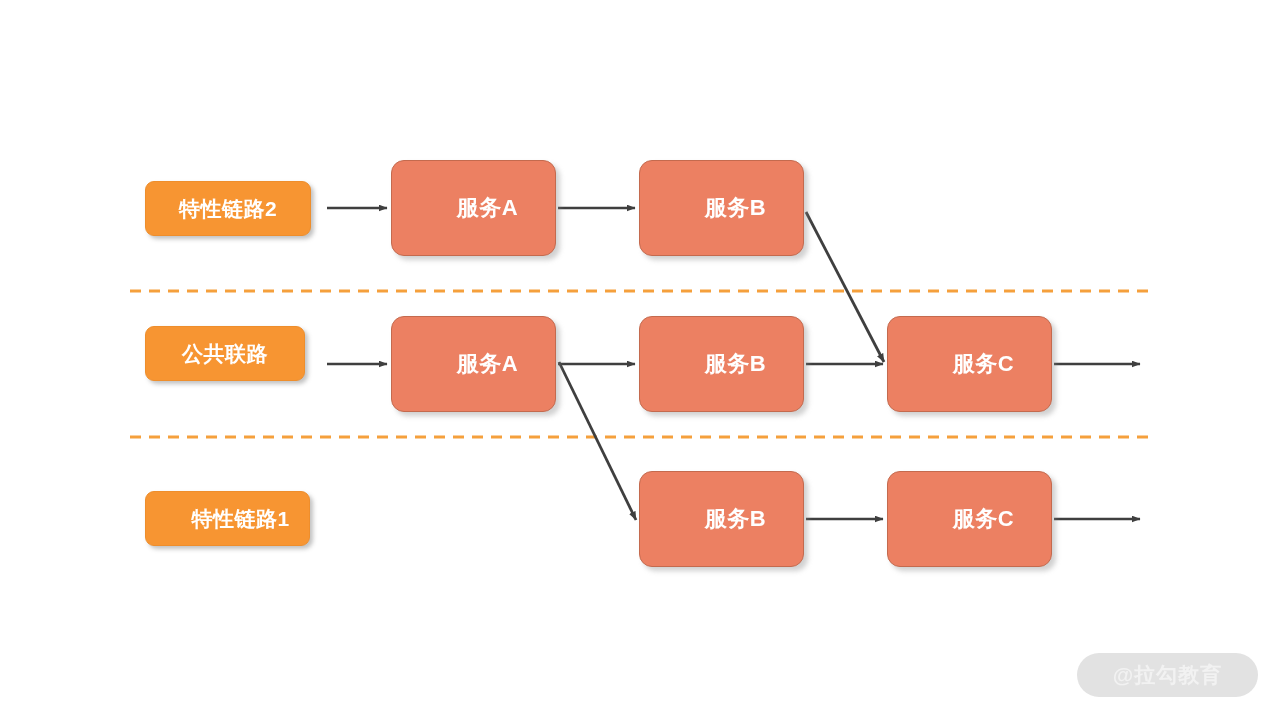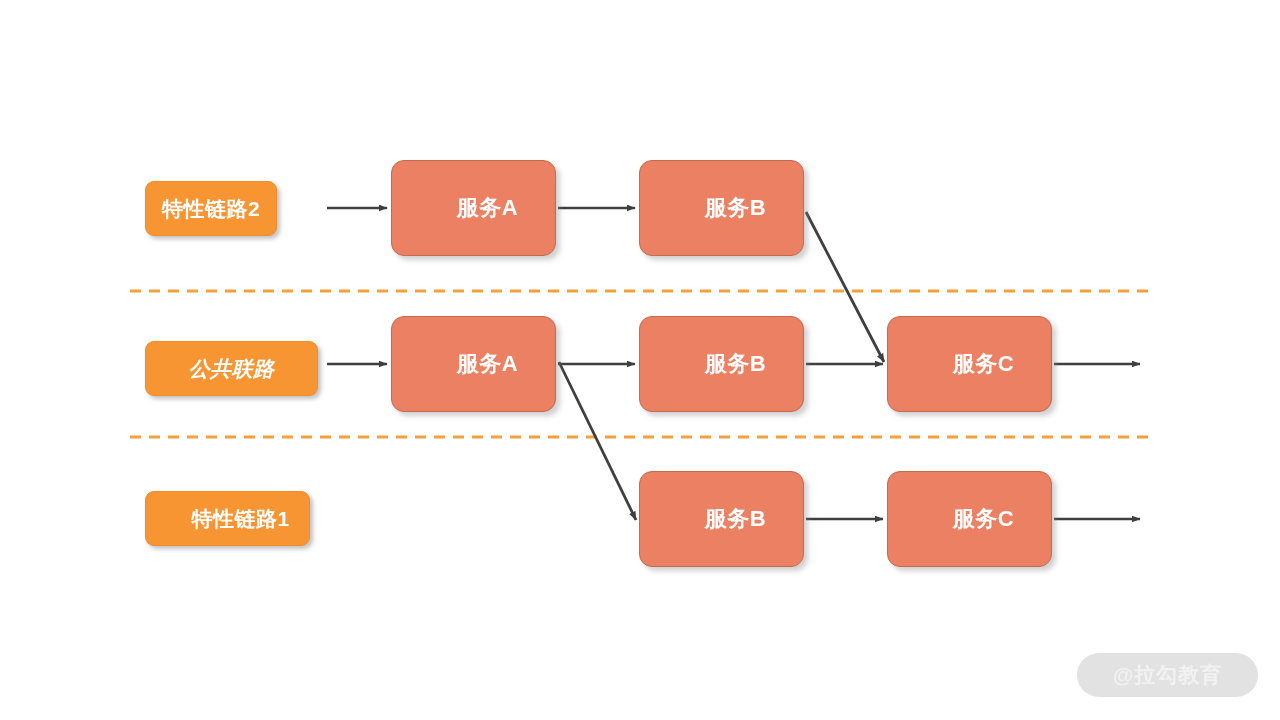--- a/index.html
+++ b/index.html
@@ -104,31 +104,31 @@
     <line x1="558" y1="364" x2="635" y2="364" stroke="#3F3F3F" stroke-width="2.6" marker-end="url(#arrowhead)"></line>
     <line x1="806" y1="364" x2="883" y2="364" stroke="#3F3F3F" stroke-width="2.6" marker-end="url(#arrowhead)"></line>
     <line x1="1054" y1="364" x2="1140" y2="364" stroke="#3F3F3F" stroke-width="2.6" marker-end="url(#arrowhead)"></line>
 
     <line x1="559" y1="362" x2="636" y2="520" stroke="#3F3F3F" stroke-width="2.8" marker-end="url(#arrowhead)"></line>
 
     <line x1="806" y1="519" x2="883" y2="519" stroke="#3F3F3F" stroke-width="2.6" marker-end="url(#arrowhead)"></line>
     <line x1="1054" y1="519" x2="1140" y2="519" stroke="#3F3F3F" stroke-width="2.6" marker-end="url(#arrowhead)"></line>
   </svg>
 
-  <div class="node node-label" style="left:145px; top:181px; width:132px; height:55px;">
+  <div class="node node-label" style="left:145px; top:181px; width:166px; height:55px;">
     <span>特性链路2</span>
   </div>
   <div class="node node-service" style="left:391px; top:160px; width:165px; height:96px;">
     <span>服务A</span>
   </div>
   <div class="node node-service" style="left:639px; top:160px; width:165px; height:96px;">
     <span>服务B</span>
   </div>
 
-  <div class="node node-label" style="left:145px; top:341px; width:173px; height:55px;font-style:italic;">
+  <div class="node node-label" style="left:145px; top:326px; width:160px; height:55px;">
     <span>公共联路</span>
   </div>
   <div class="node node-service" style="left:391px; top:316px; width:165px; height:96px;">
     <span>服务A</span>
   </div>
   <div class="node node-service" style="left:639px; top:316px; width:165px; height:96px;">
     <span>服务B</span>
   </div>
   <div class="node node-service" style="left:887px; top:316px; width:165px; height:96px;">
     <span>服务C</span>

